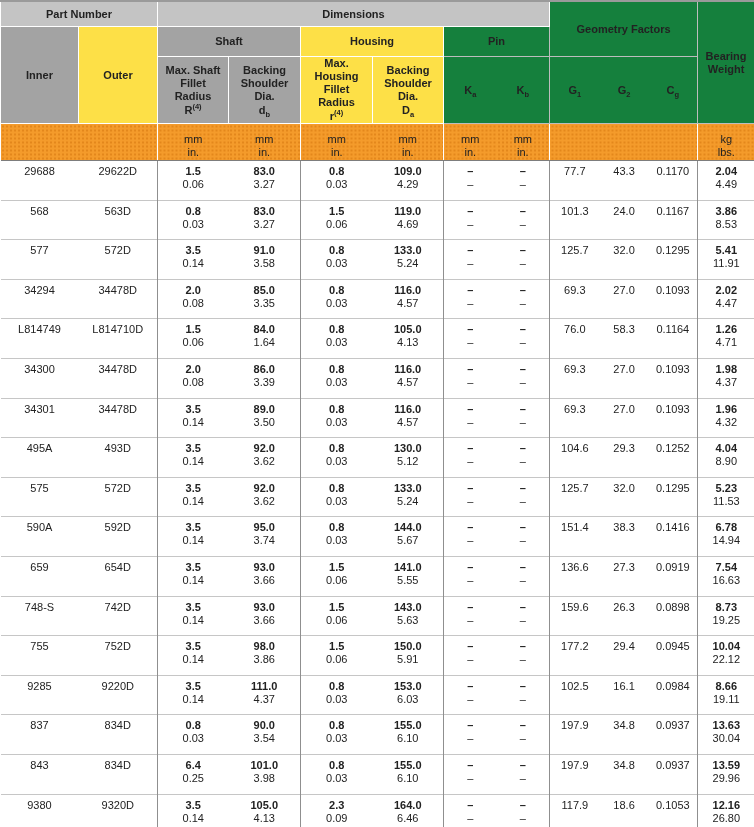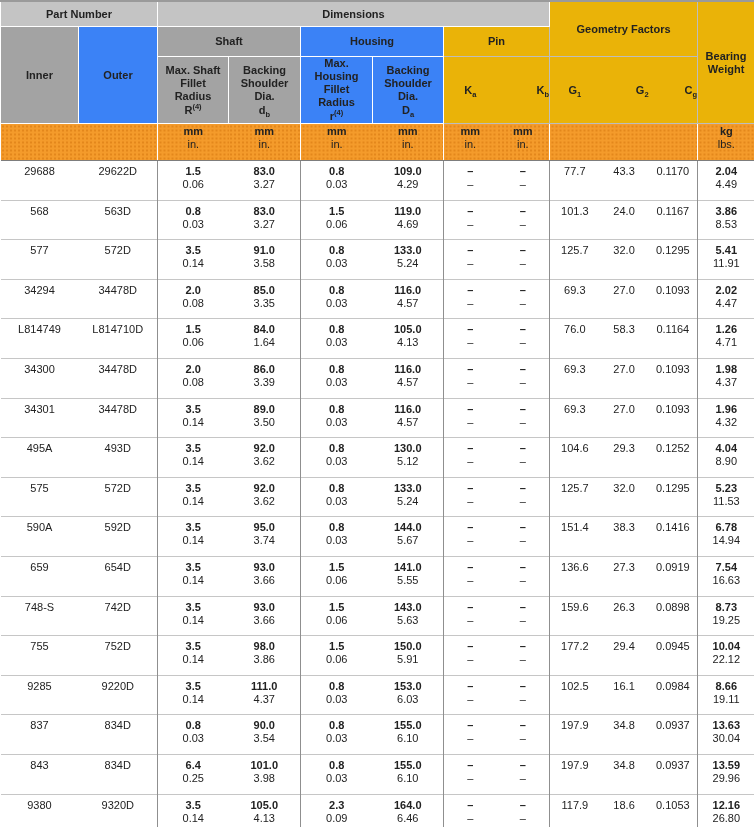--- a/index.html
+++ b/index.html
@@ -2,35 +2,35 @@
 <html><head>
 <meta charset="utf-8">
 <style>
   html,body{margin:0;padding:0;background:#ffffff;}
   .page{width:754px;font-family:"Liberation Sans",sans-serif;color:#222;-webkit-font-smoothing:antialiased;}
   table{border-collapse:collapse;table-layout:fixed;width:754px;border-top:2px solid #9a9a9a;border-bottom:2px solid #5a5a5a;}
   th,td{padding:0;text-align:center;font-size:11px;overflow:hidden;}
   thead th{font-weight:bold;vertical-align:middle;line-height:13px;border:1px solid #ffffff;}
   .gd{background:#c4c4c4;}
   .gl{background:#a3a3a3;}
-  .ol{background:#3b82f6;}
-  .wh{background:#eab308;border:1px solid #bdbdbd;}
+  .ol{background:#fde047;}
+  .wh{background:#15803d;border:1px solid #bdbdbd;}
   .no-r{border-right:none;}
-  .no-l{border-left:none;text-align:right;}
+  .no-l{border-left:none;}
   .pre{white-space:pre-line;}
   .row-a th{height:24px;}
   .row-b th{height:29px;}
   .row-c th{height:64px;}
   sup{font-size:7.5px;line-height:0;}
   sub{font-size:7.5px;line-height:0;}
   .sym{margin-top:1px;}
   
   .units td{background-color:#f49b2b;background-image:radial-gradient(#e2861a 0.7px,transparent 0.8px);background-size:4px 4px;height:36px;vertical-align:top;border-bottom:1px solid #7d7d7d;border-top:1px solid #e0e0e0;}
   .units .vsep{border-left:1px solid #ffffff;}
-  .u1{font-weight:bold;line-height:14px;padding-top:0;}
+  .u1{font-weight:normal;line-height:14px;padding-top:8px;}
   .u2{line-height:13px;}
   
   tbody td{vertical-align:top;border-top:1px solid #c6c6c6;height:38.6px;background:#ffffff;}
   tbody tr:first-child td{border-top:none;margin-top:25px;}
   .vr{border-right:1px solid #8f8f8f;}
   .l1{font-weight:bold;line-height:13px;padding-top:4px;}
   .l2{line-height:13px;}
   .sg{line-height:13px;padding-top:4px;}
 </style>
 </head>

